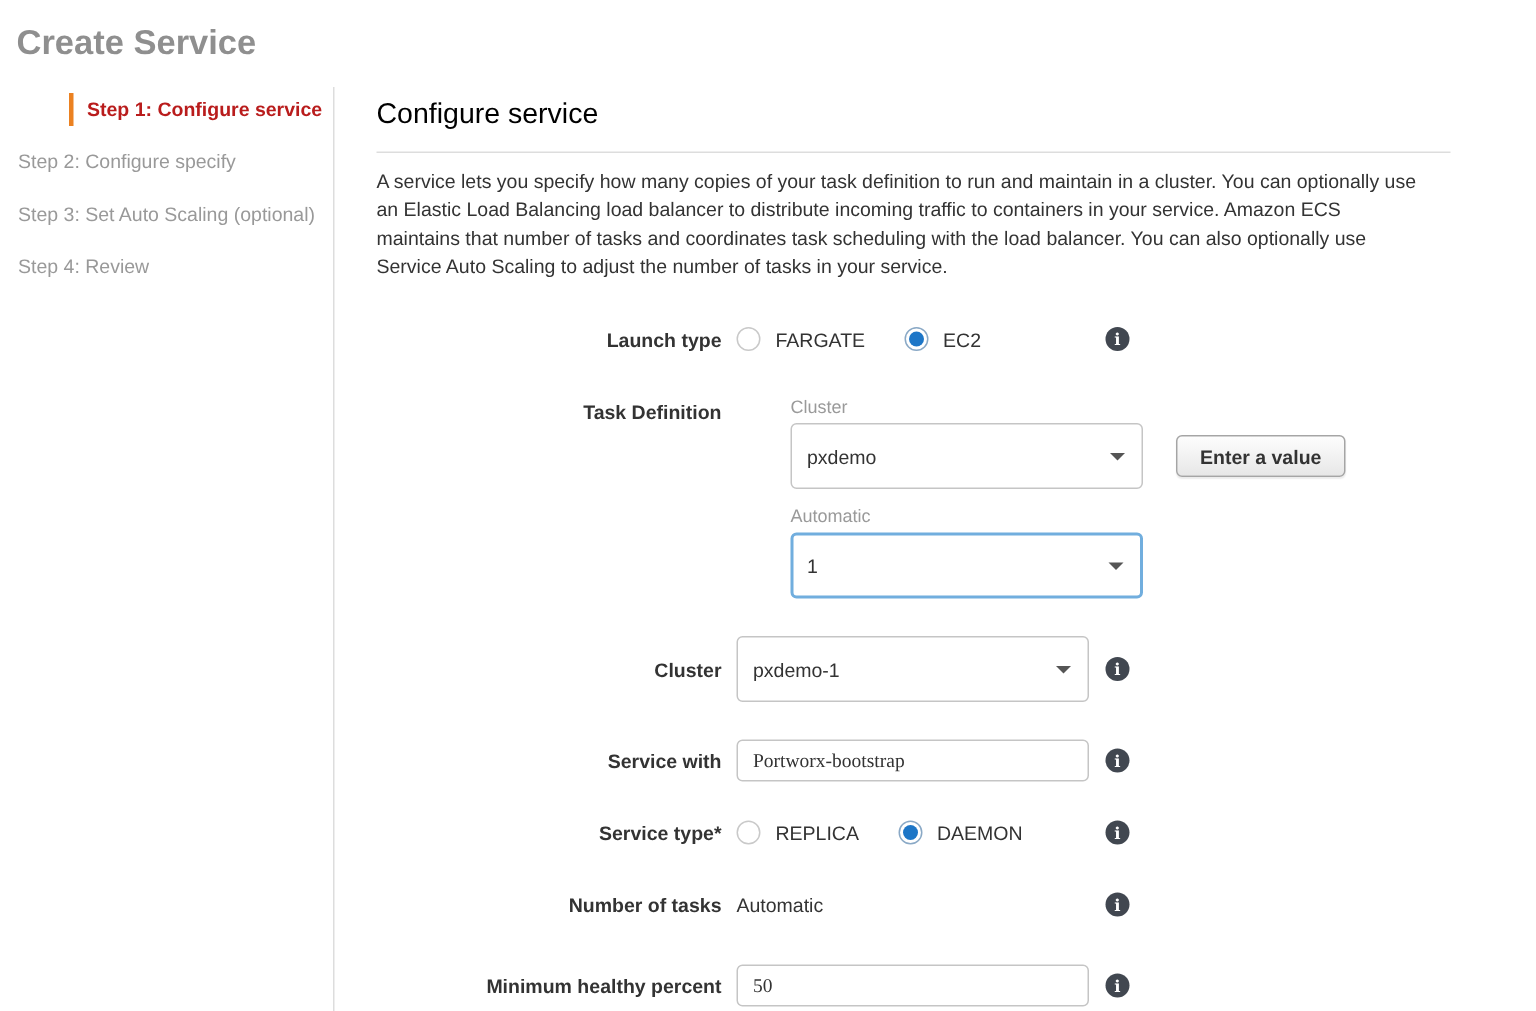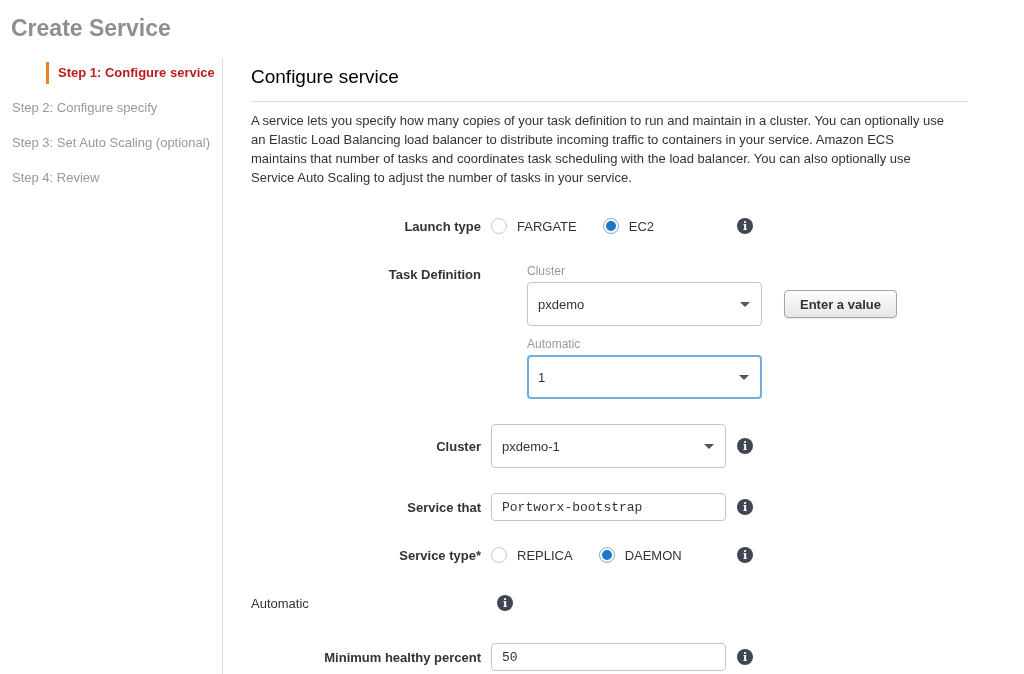--- a/index.html
+++ b/index.html
@@ -110,21 +110,21 @@
     border-right: 5px solid transparent;
     border-top: 5px solid #555;
   }
   .text-input {
     width: 235px; height: 28px;
     border: 1px solid #c5c5c5;
     border-radius: 4px;
     padding: 0 10px;
     font-size: 13px;
     color: #333;
-    font-family: Liberation Mono, monospace;
+    font-family: Liberation Serif, serif;
     background: #fff;
   }
   .text-input:disabled {
     background: #ececec;
     color: #555;
   }
   .info-icon {
     width: 16px; height: 16px;
     flex: 0 0 16px;
     border-radius: 50%;
@@ -220,41 +220,42 @@
         <div class="ctrl">
           <div class="select">
             <span>pxdemo-1</span>
             <span class="caret"></span>
           </div>
           <span class="info-icon">i</span>
         </div>
       </div>
 
       <div class="row" style="margin-bottom: 26px;">
-        <div class="lbl">Service that</div>
+        <div class="lbl">Service with</div>
         <div class="ctrl">
           <input class="text-input" type="text" value="Portworx-bootstrap" style="">
           <span class="info-icon">i</span>
         </div>
       </div>
 
       <div class="row" style="margin-bottom: 32px;">
         <div class="lbl">Service type*</div>
         <div class="ctrl">
           <div class="radio-group">
             <span class="radio"></span>
             <span class="radio-label">REPLICA</span>
             <span class="radio checked"></span>
             <span class="radio-label">DAEMON</span>
           </div>
           <span class="info-icon">i</span>
         </div>
       </div>
 
       <div class="row" style="margin-bottom: 32px;">
+        <div class="lbl">Number of tasks</div>
         <div class="ctrl">
           <span class="static-value">Automatic</span>
           <span class="info-icon">i</span>
         </div>
       </div>
 
       <div class="row" style="margin-bottom: 26px;">
         <div class="lbl">Minimum healthy percent</div>
         <div class="ctrl">
           <input class="text-input" type="text" value="50" style="">

